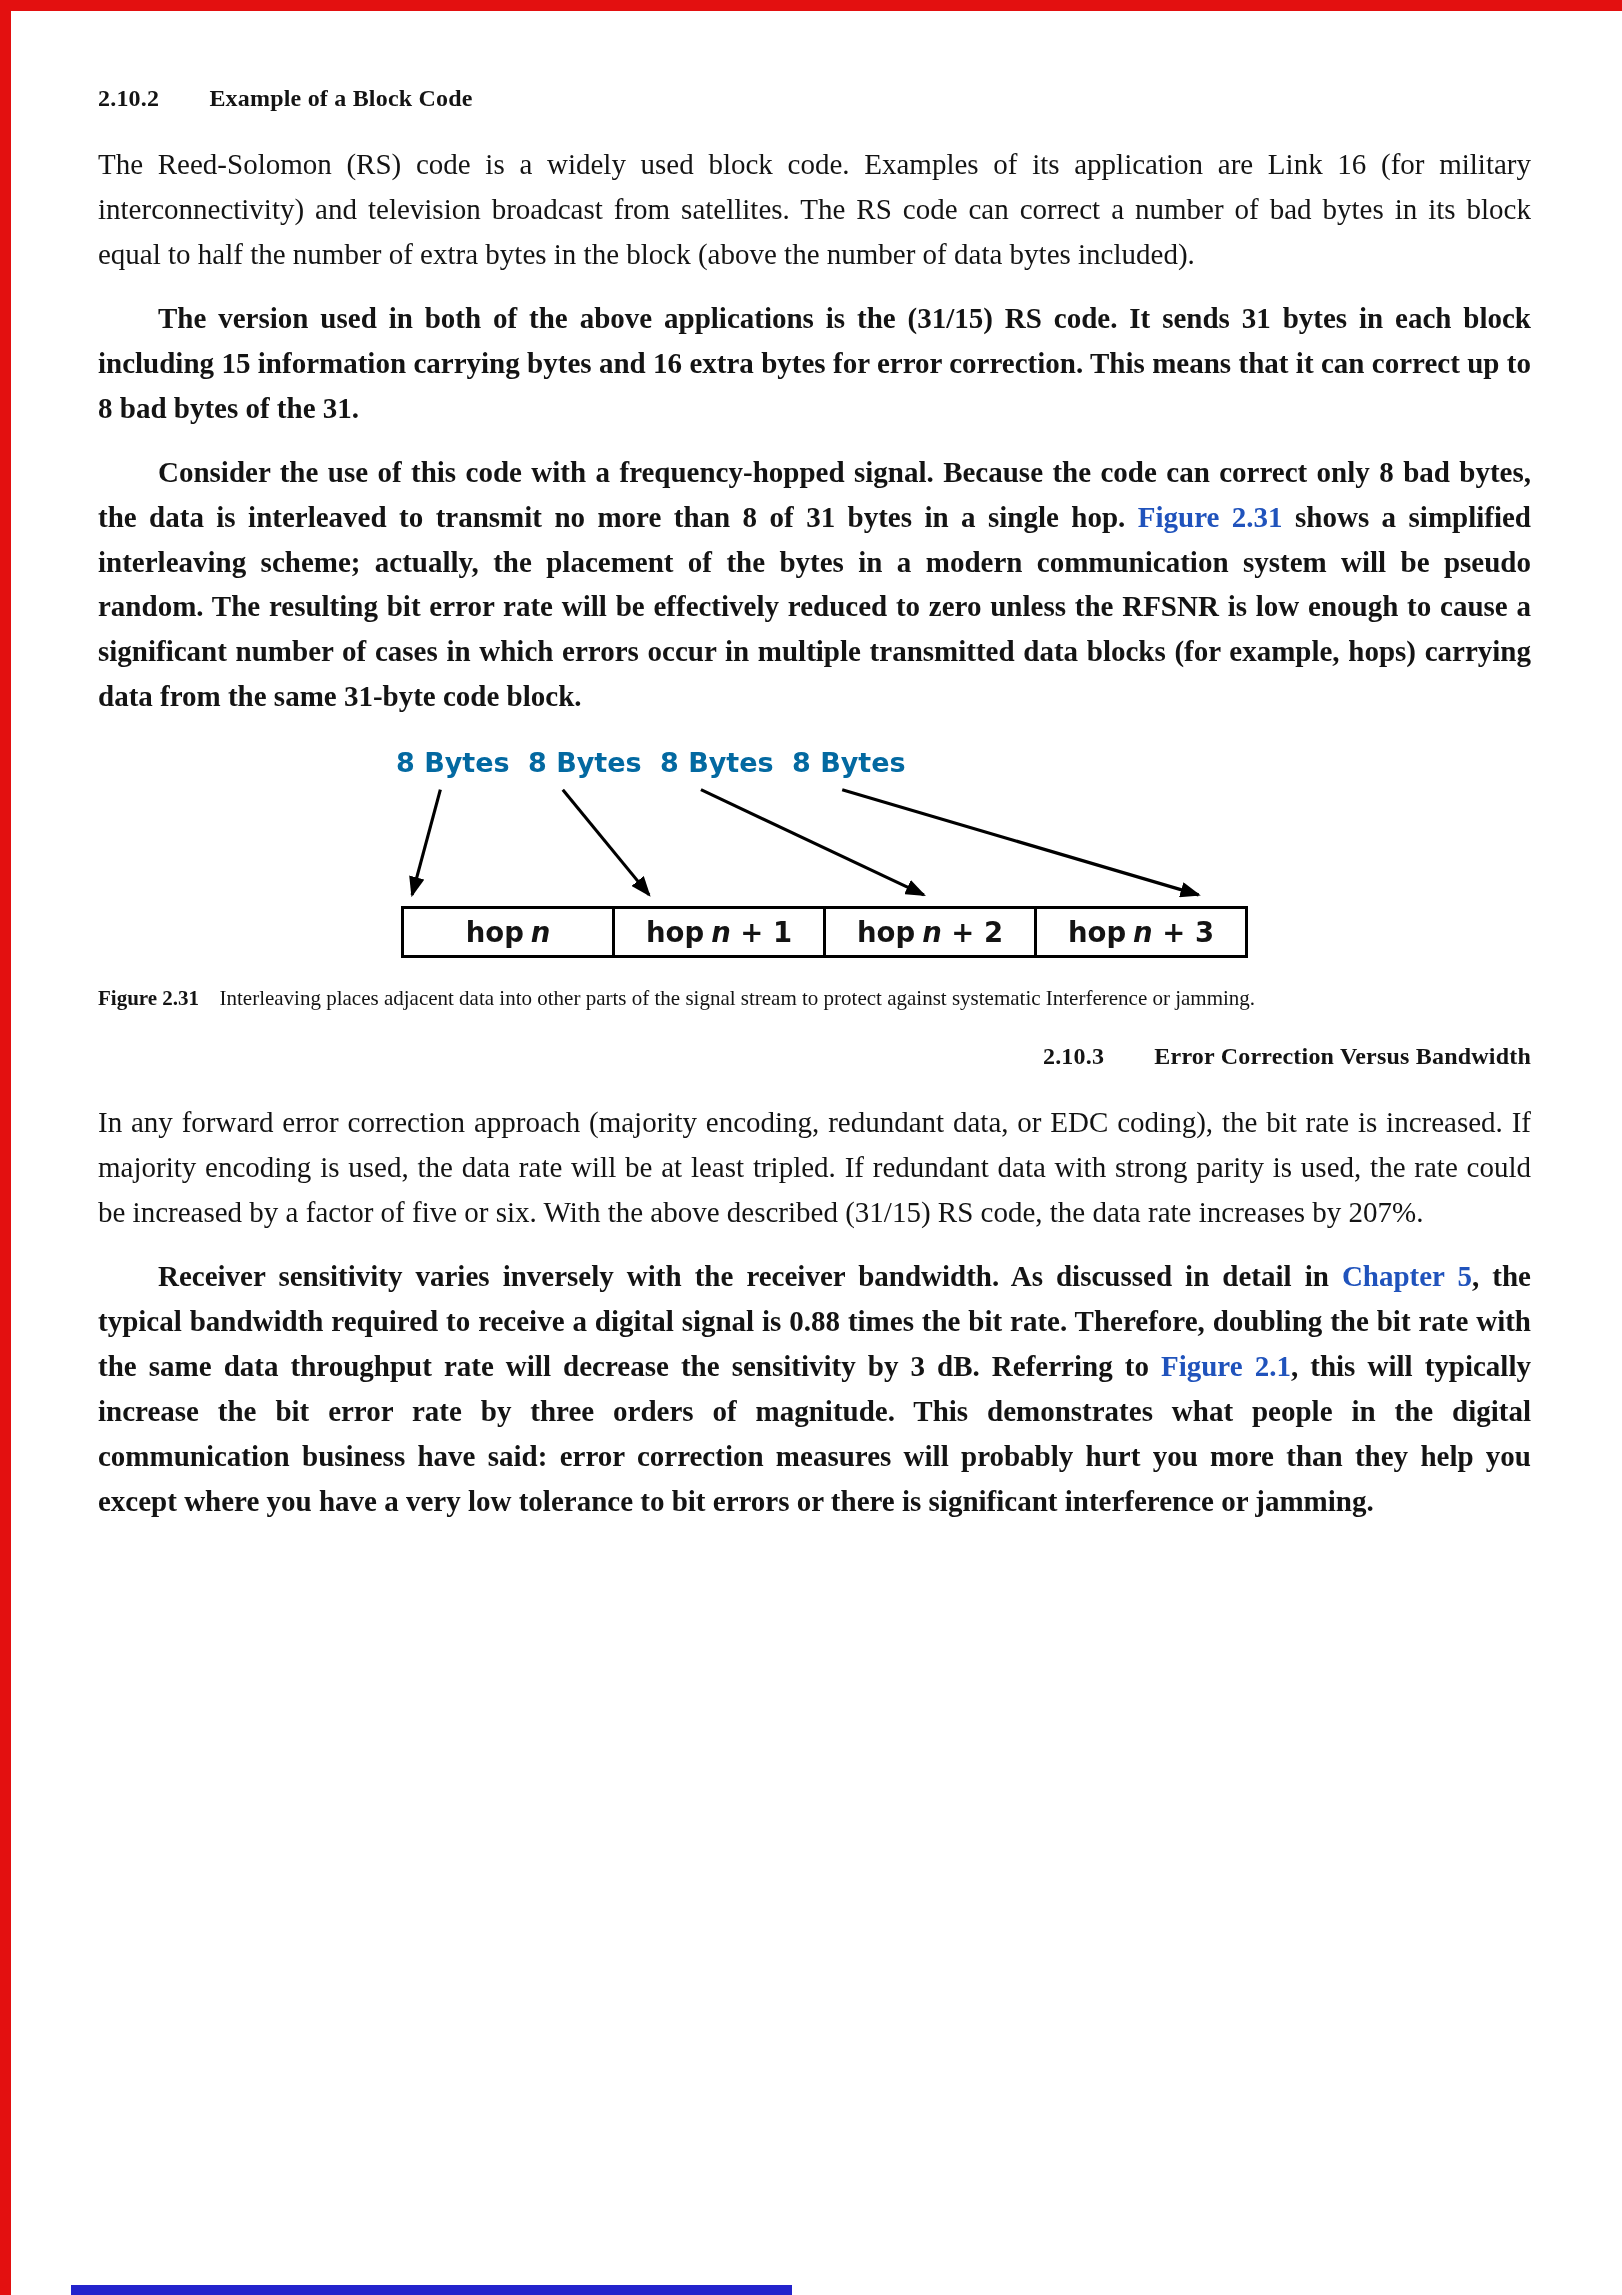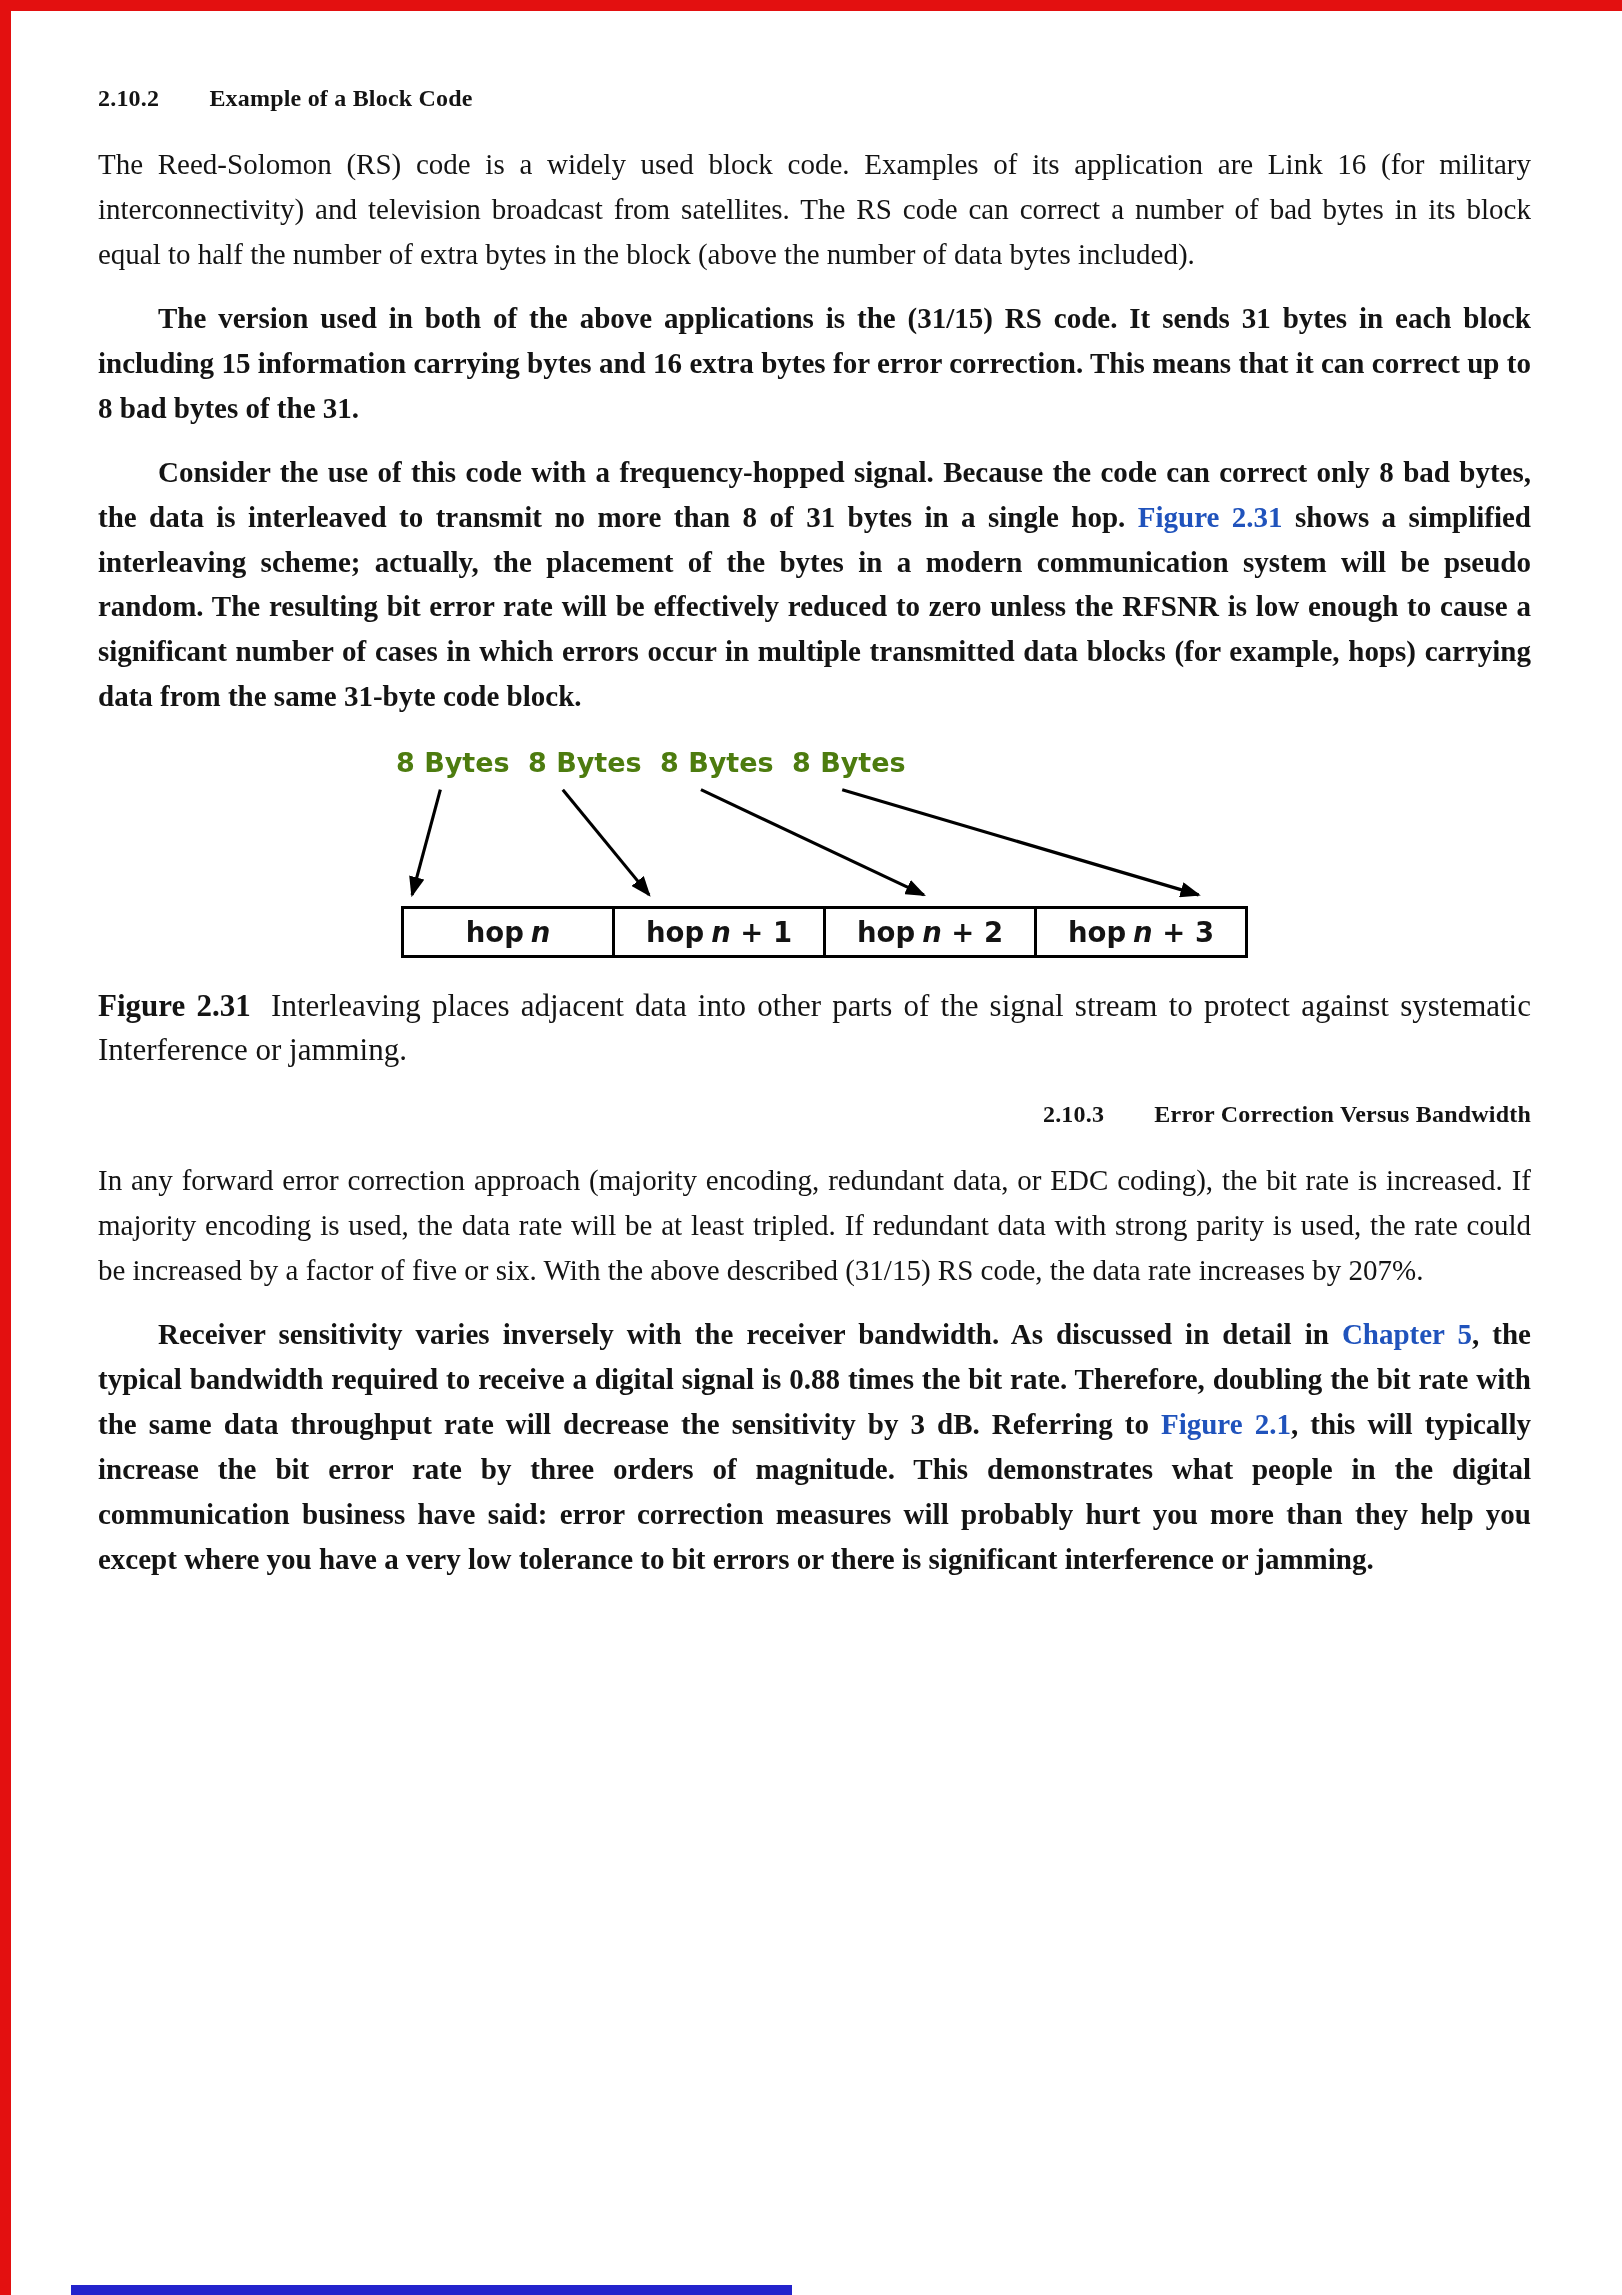--- a/index.html
+++ b/index.html
@@ -49,41 +49,41 @@
     width: 883px;
     height: 210px;
     margin-left: 267px;
     font-family: "DejaVu Sans", sans-serif;
     font-weight: bold;
   }
   .byte-label {
     position: absolute;
     top: 0;
     font-size: 27px;
-    color: #4d7c0f;
+    color: #0369a1;
     white-space: nowrap;
   }
   .arrows { position: absolute; top: 41px; left: 0; width: 883px; height: 118px; }
   .hop-row { position: absolute; top: 159px; left: 0; width: 883px; display: flex; padding-left: 36px; }
   .hop-box {
     flex: 1;
     height: 52px;
     border: 3.1px solid #000;
     display: flex;
     align-items: center;
     justify-content: center;
     font-size: 27.5px;
     background: #fff;
     white-space: pre;
   }
   .hop-box + .hop-box { margin-left: -3.1px; }
   .hop-var { font-style: italic; margin-left: 7px; }
 
   p.caption {
-    font-size: 31px;
+    font-size: 21px;
     line-height: 1.42;
     text-align: justify;
     margin: 27px 0 8px 0;
   }
   .caption-label { font-weight: bold; margin-right: 20.4px; }
 </style>
 </head>
 <body>
 
 <div class="page">

